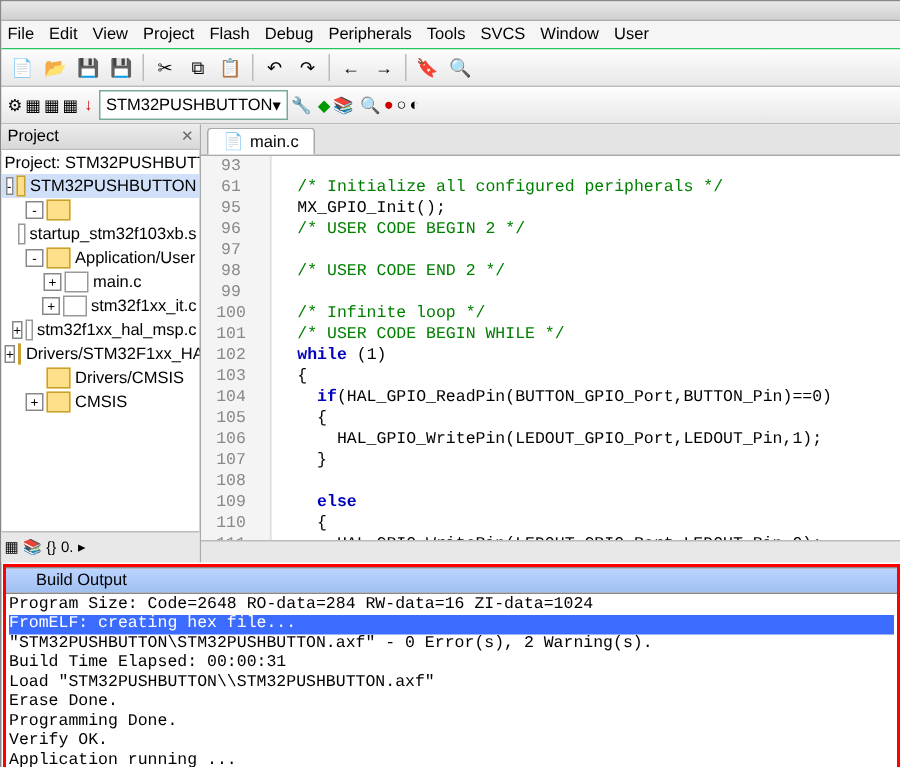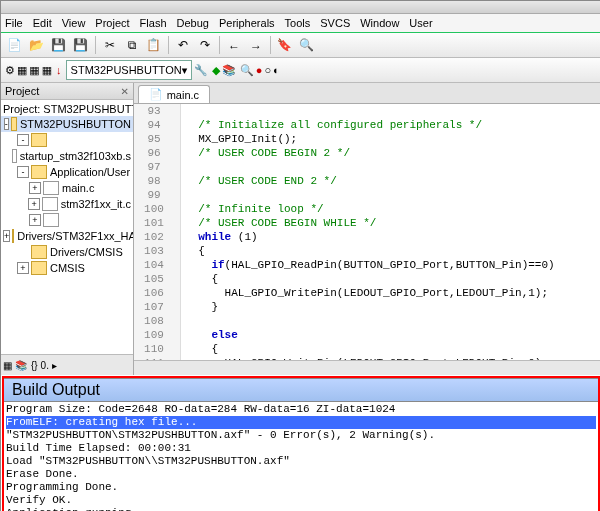--- a/index.html
+++ b/index.html
@@ -29,21 +29,21 @@
 .editor-pane{flex:1;display:flex;flex-direction:column;background:#fff}
 .ed-tabs{height:20px;background:#e4e4e4;border-bottom:1px solid #aaa;display:flex;align-items:flex-end;padding:0 4px}
 .ed-tab{background:#fff;border:1px solid #aaa;border-bottom:none;padding:2px 10px;font-size:11px;display:flex;align-items:center;gap:4px;border-radius:3px 3px 0 0}
 .ed-body{flex:1;display:flex;overflow:hidden;font-family:Consolas,'Courier New',monospace;font-size:11px}
 .gutter{width:40px;background:#f4f4f4;border-right:1px solid #ddd;text-align:center;color:#888;padding:0 6px 0 0;line-height:14px}
 .code{flex:1;white-space:pre;line-height:14px;padding-left:4px;overflow:hidden}
 .c-com{color:#008000}
 .c-kw{color:#0000c0;font-weight:bold}
 .ed-scroll{height:14px;background:#e8e8e8;border-top:1px solid #bbb}
 .output-wrap{border:2px solid red;margin:1px}
-.out-title{background:linear-gradient(#bcd4ff,#a0c0f0);border-top:1px solid #888;border-bottom:1px solid #888;padding:2px 8px;font-size:16px}
+.out-title{background:linear-gradient(#bcd4ff,#a0c0f0);border-top:1px solid #888;border-bottom:1px solid #888;padding:2px 20px;font-size:11px}
 .out-body{background:#fff;font-family:Consolas,'Courier New',monospace;font-size:11px;line-height:13px;padding:1px 2px;height:120px;overflow:hidden}
 .out-body .hl{background:#3c6cff;color:#fff}
 </style>
 </head>
 <body>
 
 <div class="window">
   <div class="titlebar"></div>
 
   <div class="menubar">
@@ -147,20 +147,21 @@
             <div class="tree-item">
               <span class="tree-indent" style="width: 26px;"></span>
               <span class="tw">+</span>
               <span class="fico file"></span>
               <span>stm32f1xx_it.c</span>
             </div>
             <div class="tree-item">
               <span class="tree-indent" style="width: 26px;"></span>
               <span class="tw">+</span>
               <span class="fico file"></span>
+              <span>stm32f1xx_hal_msp.c</span>
             </div>
             <div class="tree-item">
               <span class="tree-indent" style="width: 14px;"></span>
               <span class="tw">+</span>
               <span class="fico folder"></span>
               <span>Drivers/STM32F1xx_HAL_Driver</span>
             </div>
             <div class="tree-item">
               <span class="tree-indent" style="width: 14px;"></span>
               <span style="display: inline-block; width: 14px;"></span>
@@ -187,21 +188,21 @@
     <div class="editor-pane">
       <div class="ed-tabs">
         <div class="ed-tab">
           <span>📄</span>
           <span>main.c</span>
         </div>
       </div>
       <div class="ed-body">
         <div class="gutter" id="gutter">
             <div>93</div>
-            <div>94</div>
+            <div>61</div>
             <div>95</div>
             <div>96</div>
             <div>97</div>
             <div>98</div>
             <div>99</div>
             <div>100</div>
             <div>101</div>
             <div>102</div>
             <div>103</div>
             <div>104</div>

